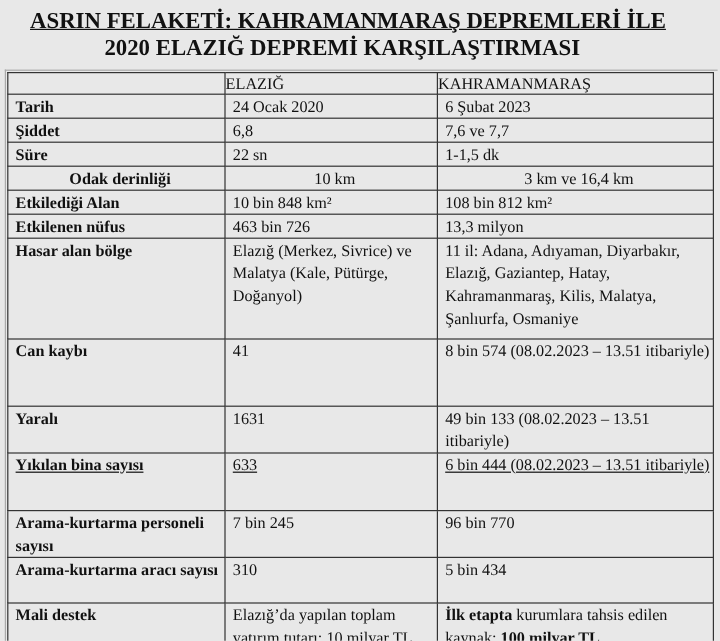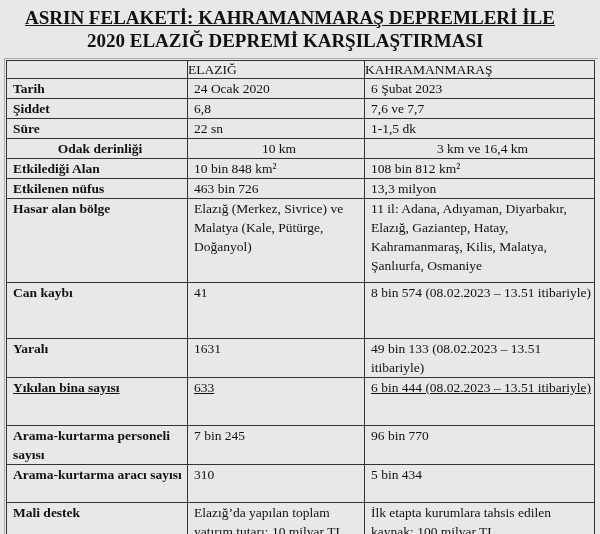--- a/index.html
+++ b/index.html
@@ -5,21 +5,21 @@
   html,body{margin:0;padding:0;}
   body{width:600px;height:534px;background:#e8e8e8;font-family:"DejaVu Serif","Liberation Serif",serif;color:#111;overflow:hidden;position:relative;}
   .title{position:absolute;left:0;top:6px;width:600px;font-family:"Liberation Serif",serif;font-weight:bold;font-size:19px;line-height:23px;color:#111;}
   .title .l1{position:absolute;left:25px;top:0;white-space:nowrap;text-decoration:underline;}
   .title .l2{position:absolute;left:87px;top:23px;white-space:nowrap;}
   table{position:absolute;left:6px;top:60px;width:589px;border-collapse:collapse;font-family:"Liberation Serif",serif;font-size:13.5px;}
   td{border:1px solid #333;vertical-align:top;padding:0 0 0 6px;line-height:19px;}
   td.c1{width:174px;font-weight:bold;}
   td.c2{width:170px;}
   th{border:1px solid #333;font-weight:normal;font-size:13.5px;height:17px;padding:0;line-height:17px;text-align:left;}
-  .b{font-weight:normal;}
+  .b{font-weight:bold;}
   .outer{position:absolute;left:4px;top:58px;width:593px;height:476px;border-left:1px solid #aaa;border-top:1px solid #aaa;}
 </style>
 </head>
 <body>
 
 <div class="title">
   <div class="l1">ASRIN FELAKETİ: KAHRAMANMARAŞ DEPREMLERİ İLE</div>
   <div class="l2">2020 ELAZIĞ DEPREMİ KARŞILAŞTIRMASI</div>
 </div>
 

